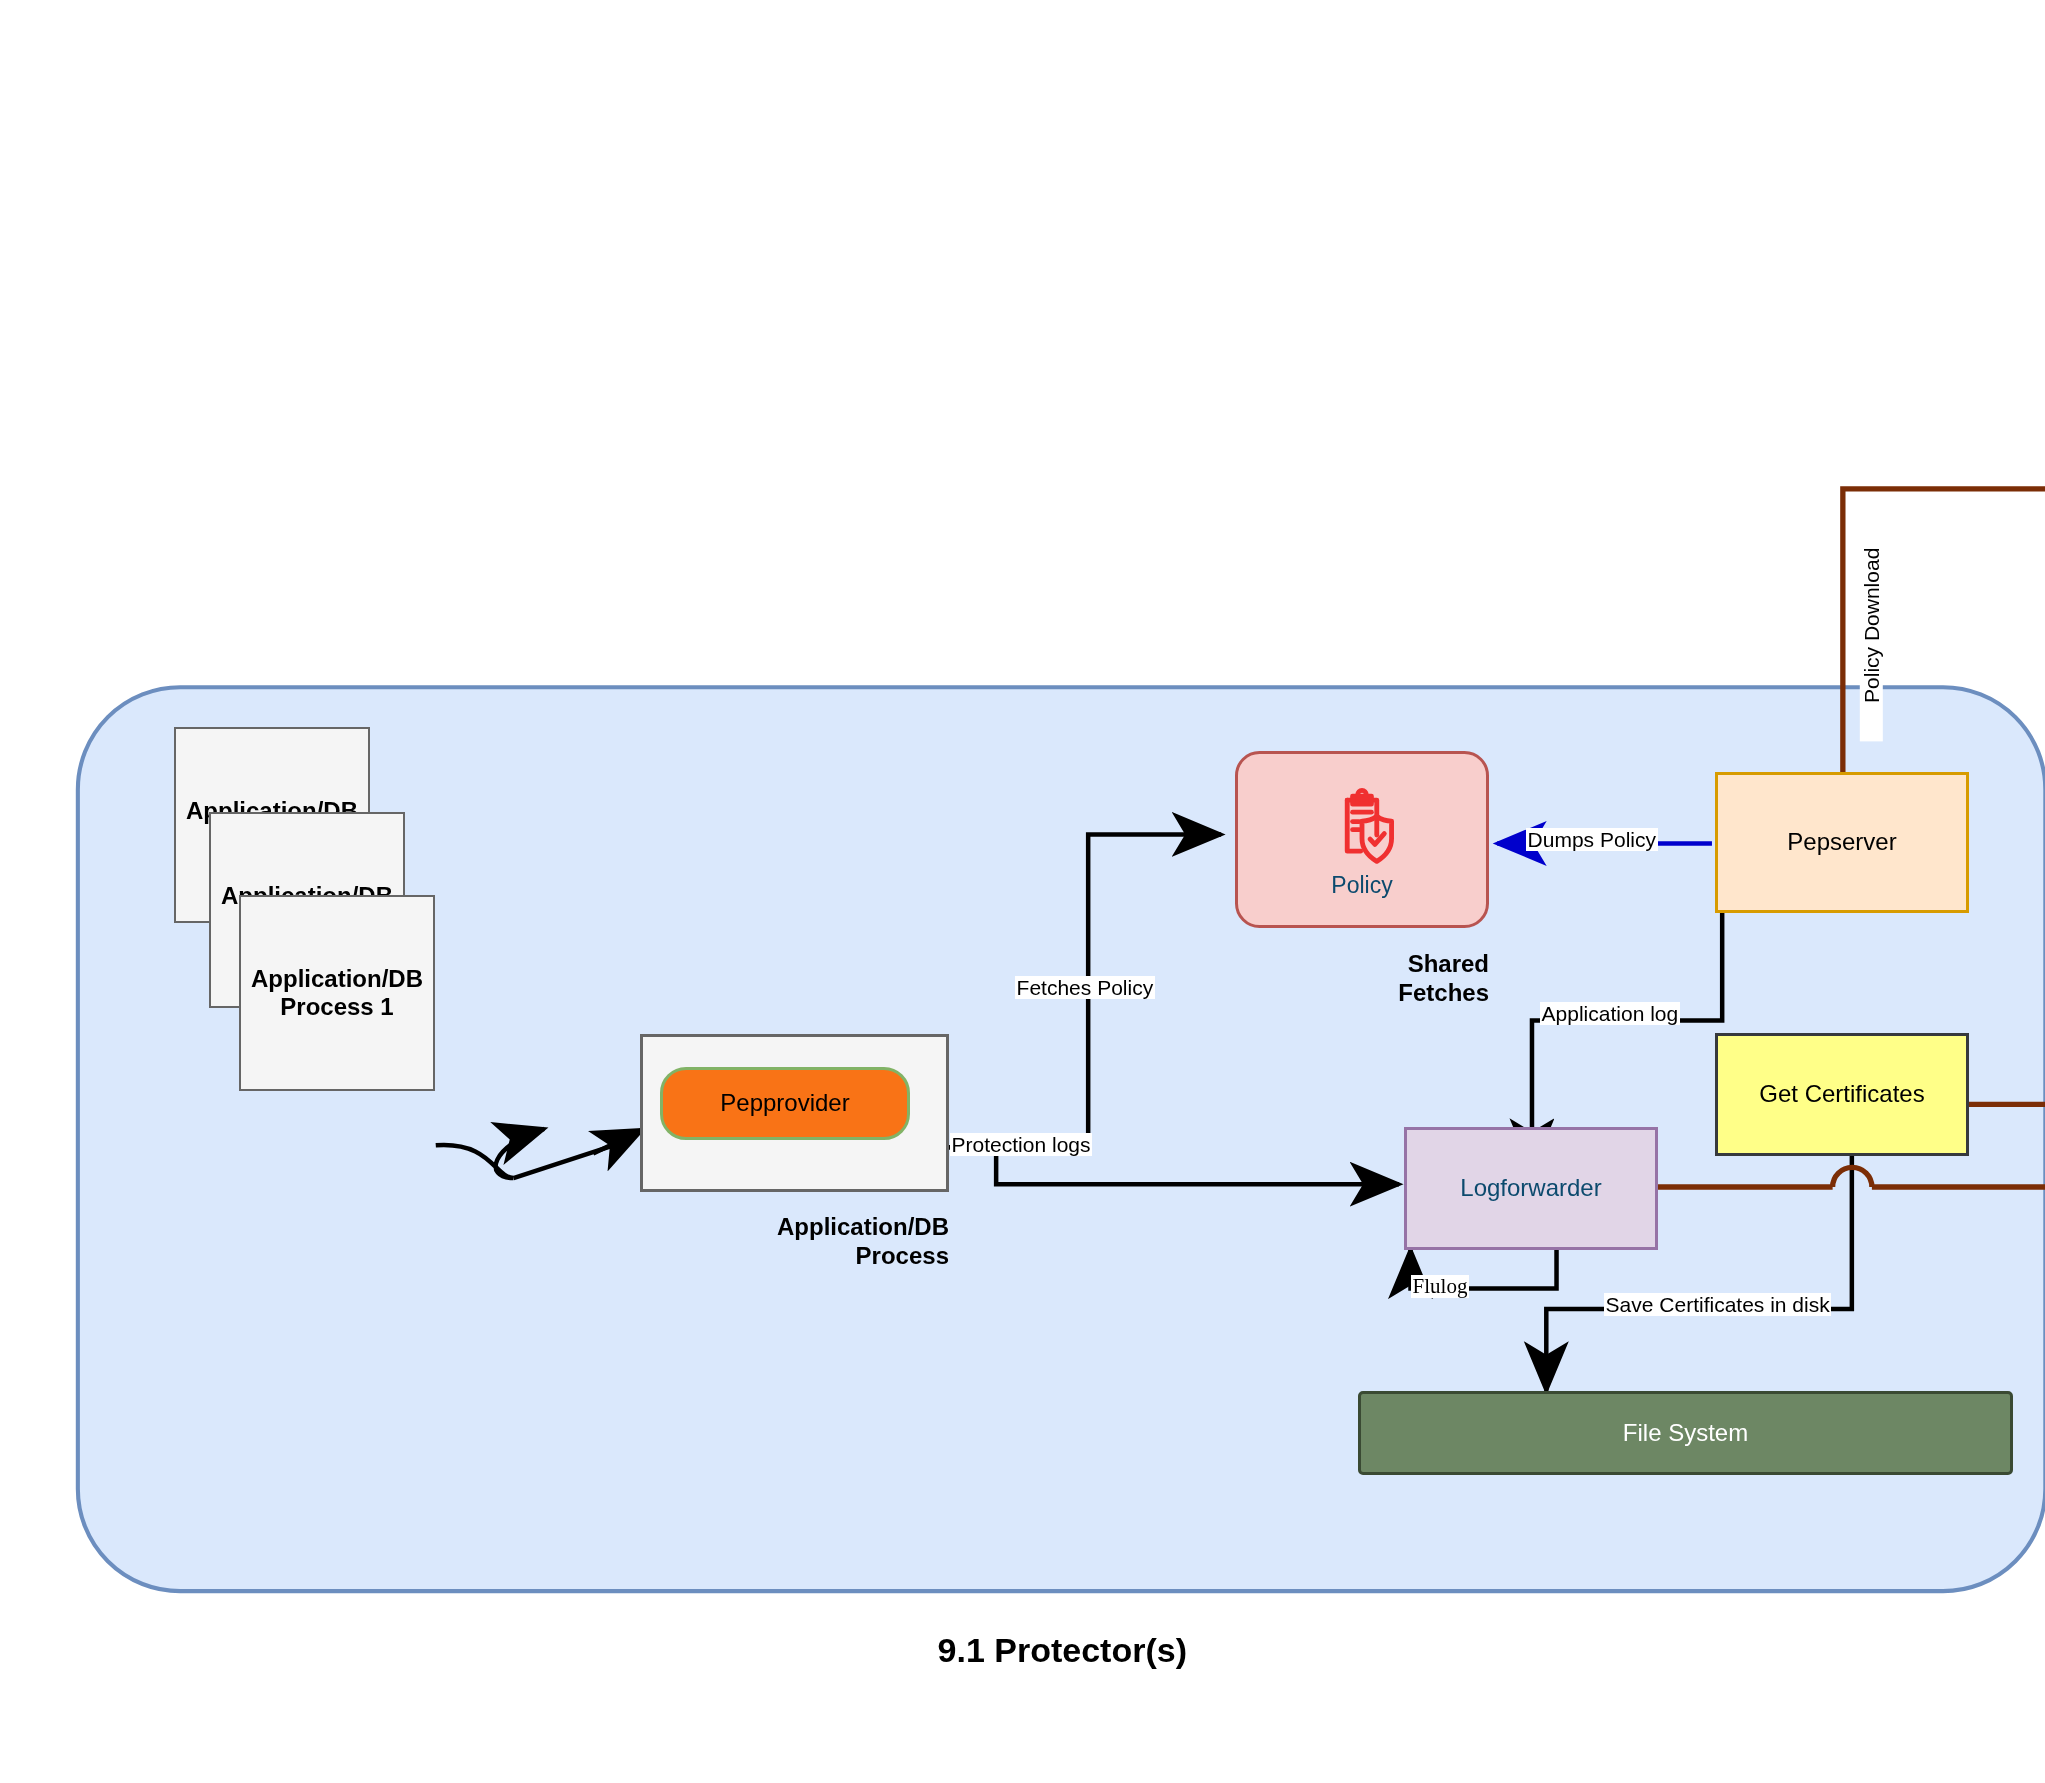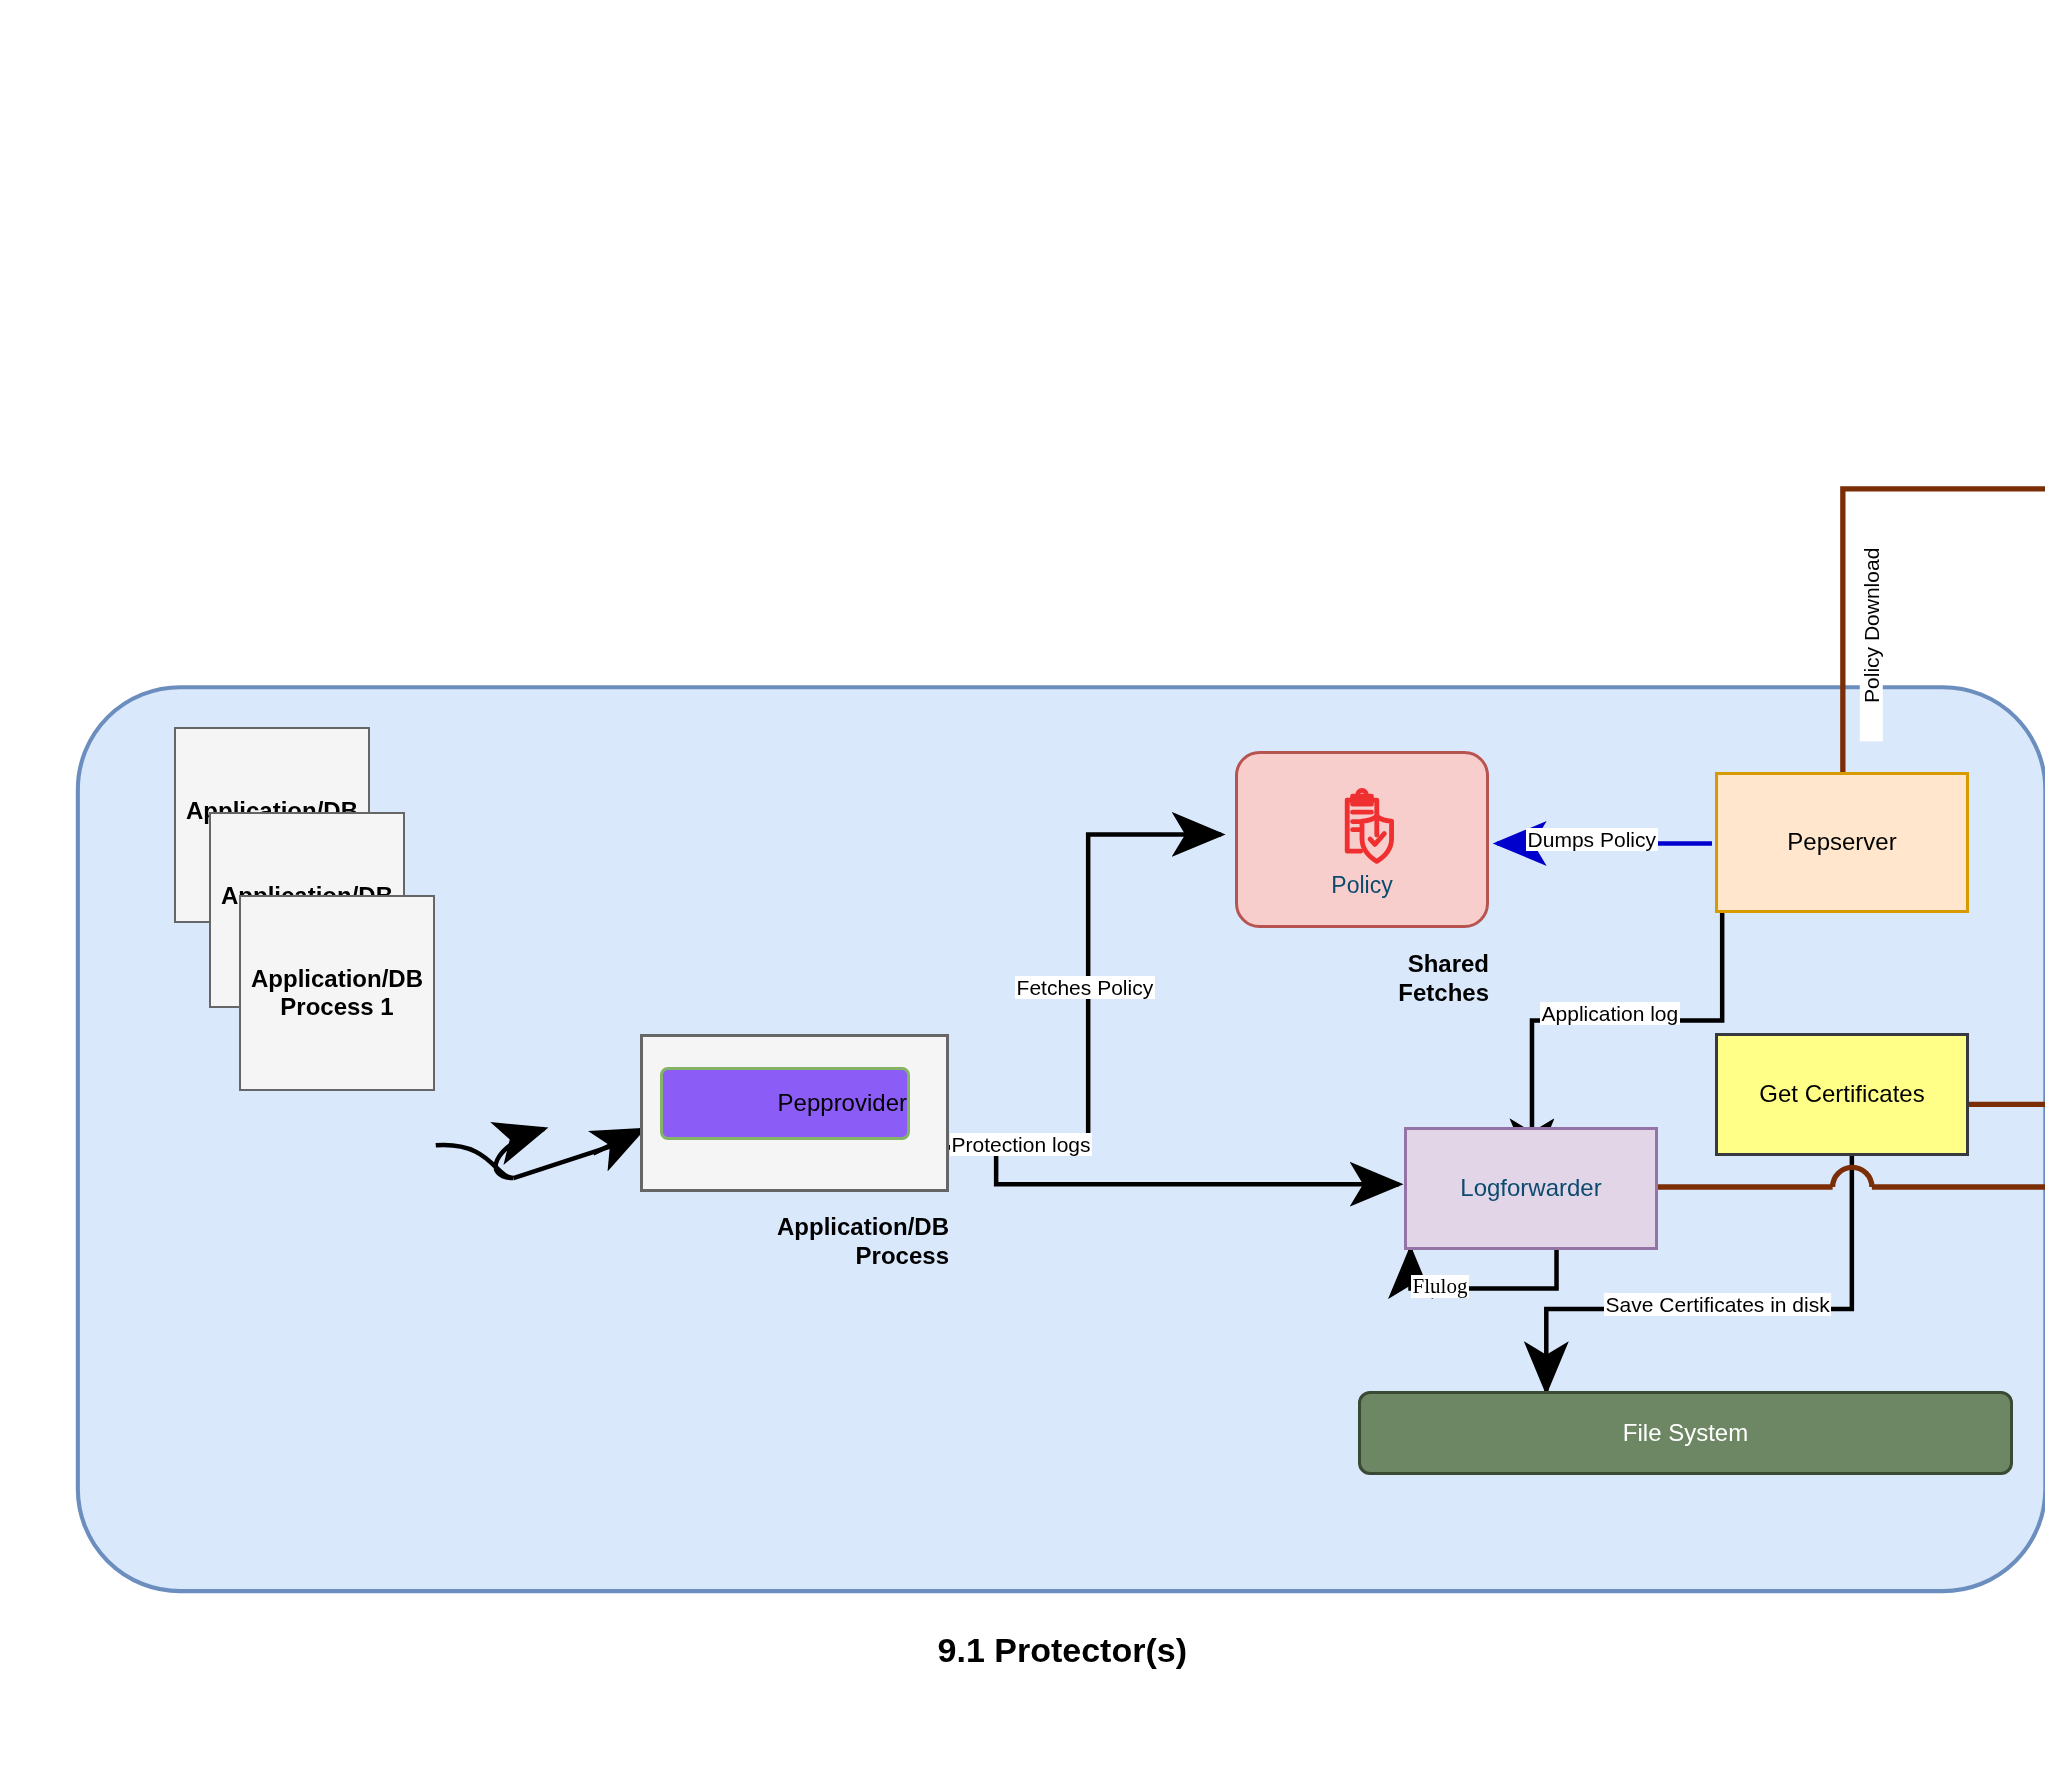--- a/index.html
+++ b/index.html
@@ -12,28 +12,28 @@
   svg.layer{position:absolute;left:0;top:0;width:2749px;height:1783px;overflow:visible;}
   .nodebox{position:absolute;box-sizing:border-box;display:flex;align-items:center;
            justify-content:center;text-align:center;line-height:1.18;}
   .capt{position:absolute;text-align:right;font-weight:bold;color:#000;line-height:1.2;}
   .edgelabel{position:absolute;background:#ffffff;color:#000;white-space:nowrap;
              line-height:1.0;padding:0.8px 1.6px;}
   .vlabel{transform-origin:center center;}
   .procbox{background:#f5f5f5;border:2.9px solid #666666;color:#000;
            font-weight:bold;font-size:24px;}
   .appproc{background:#f5f5f5;border:3.7px solid #666666;}
-  .pepprovider{background:#8b5cf6;border:3.7px solid #82b366;border-radius:8px;
-               color:#000;font-size:24px;justify-content:flex-end;}
+  .pepprovider{background:#f97316;border:3.7px solid #82b366;border-radius:26px;
+               color:#000;font-size:24px;}
   .policy{background:#f8cecc;border:3.7px solid #b85450;border-radius:24.5px;
           flex-direction:column;color:#0c4a6e;font-size:23px;}
   .pepserver{background:#ffe6cc;border:3.7px solid #d79b00;color:#000;font-size:24px;}
   .getcerts{background:#ffff88;border:3.7px solid #36393d;color:#000;font-size:24px;}
   .logforwarder{background:#e1d5e7;border:3.7px solid #9673a6;color:#0c4a6e;font-size:24px;}
-  .filesystem{background:#6d8764;border:3.7px solid #3a4a33;border-radius:12px;
+  .filesystem{background:#6d8764;border:3.7px solid #3a4a33;border-radius:5px;
               color:#ffffff;font-size:24px;}
   .bottomcaption{font-size:34px;font-weight:bold;color:#000;}
   .icon-wrap{display:flex;align-items:center;justify-content:center;}
 </style>
 </head>
 <body>
 
 <div id="stage">
 
   <svg class="layer" viewBox="0 0 6720 4359">

